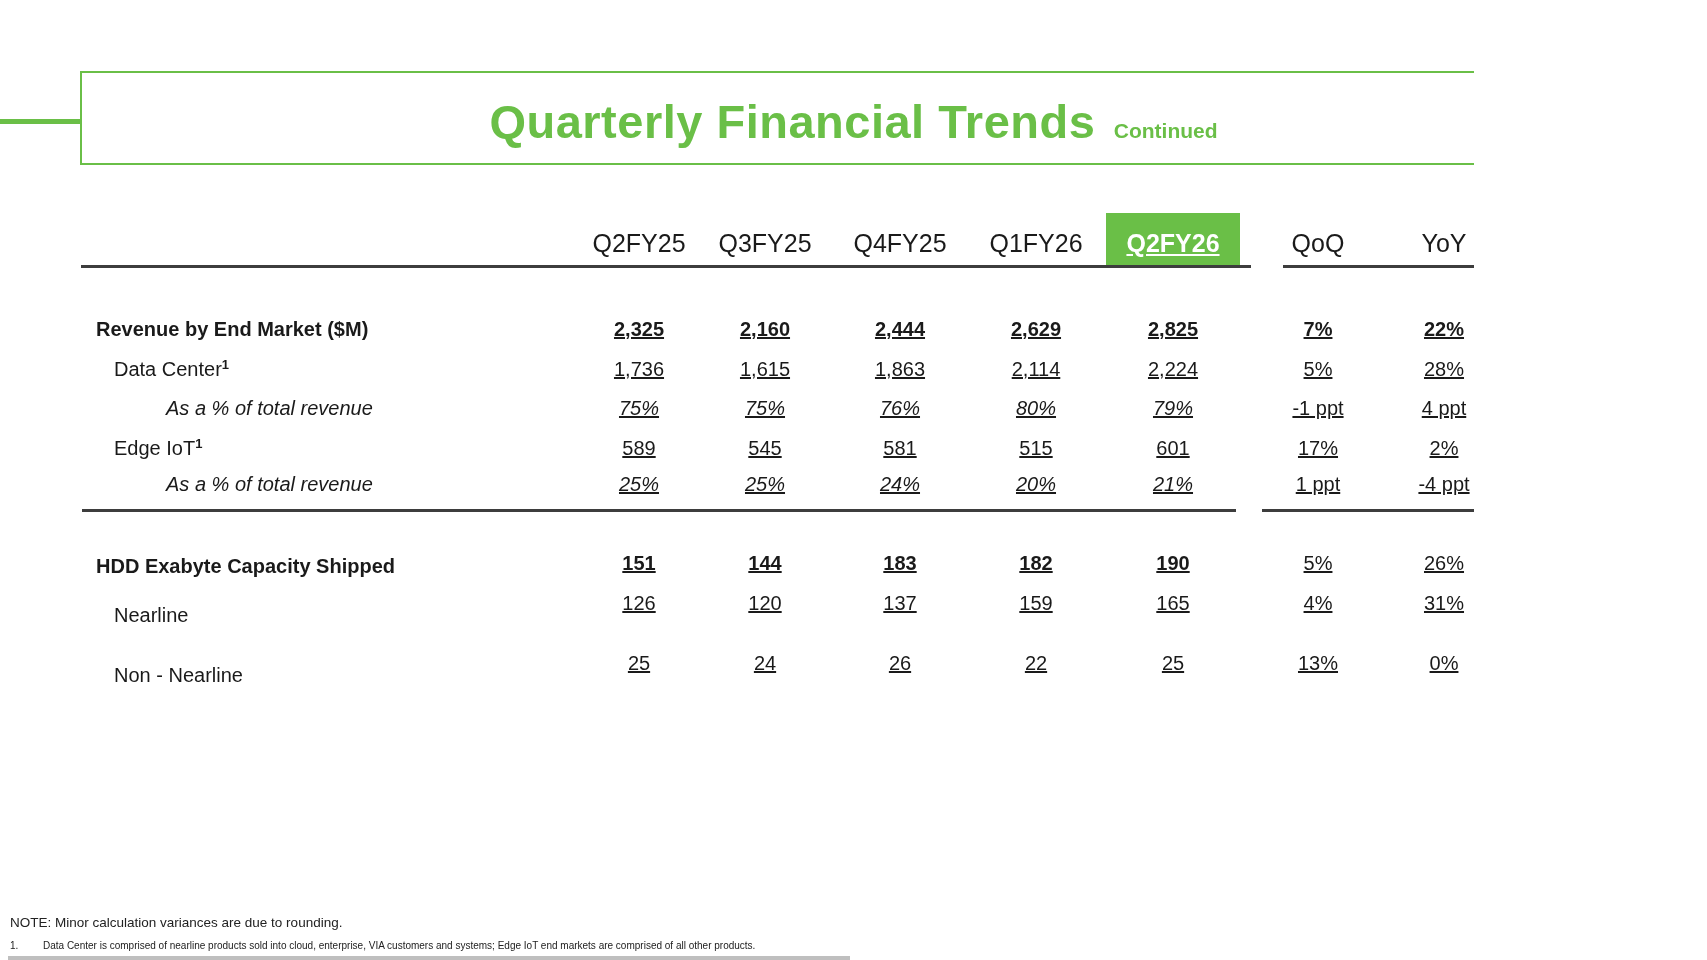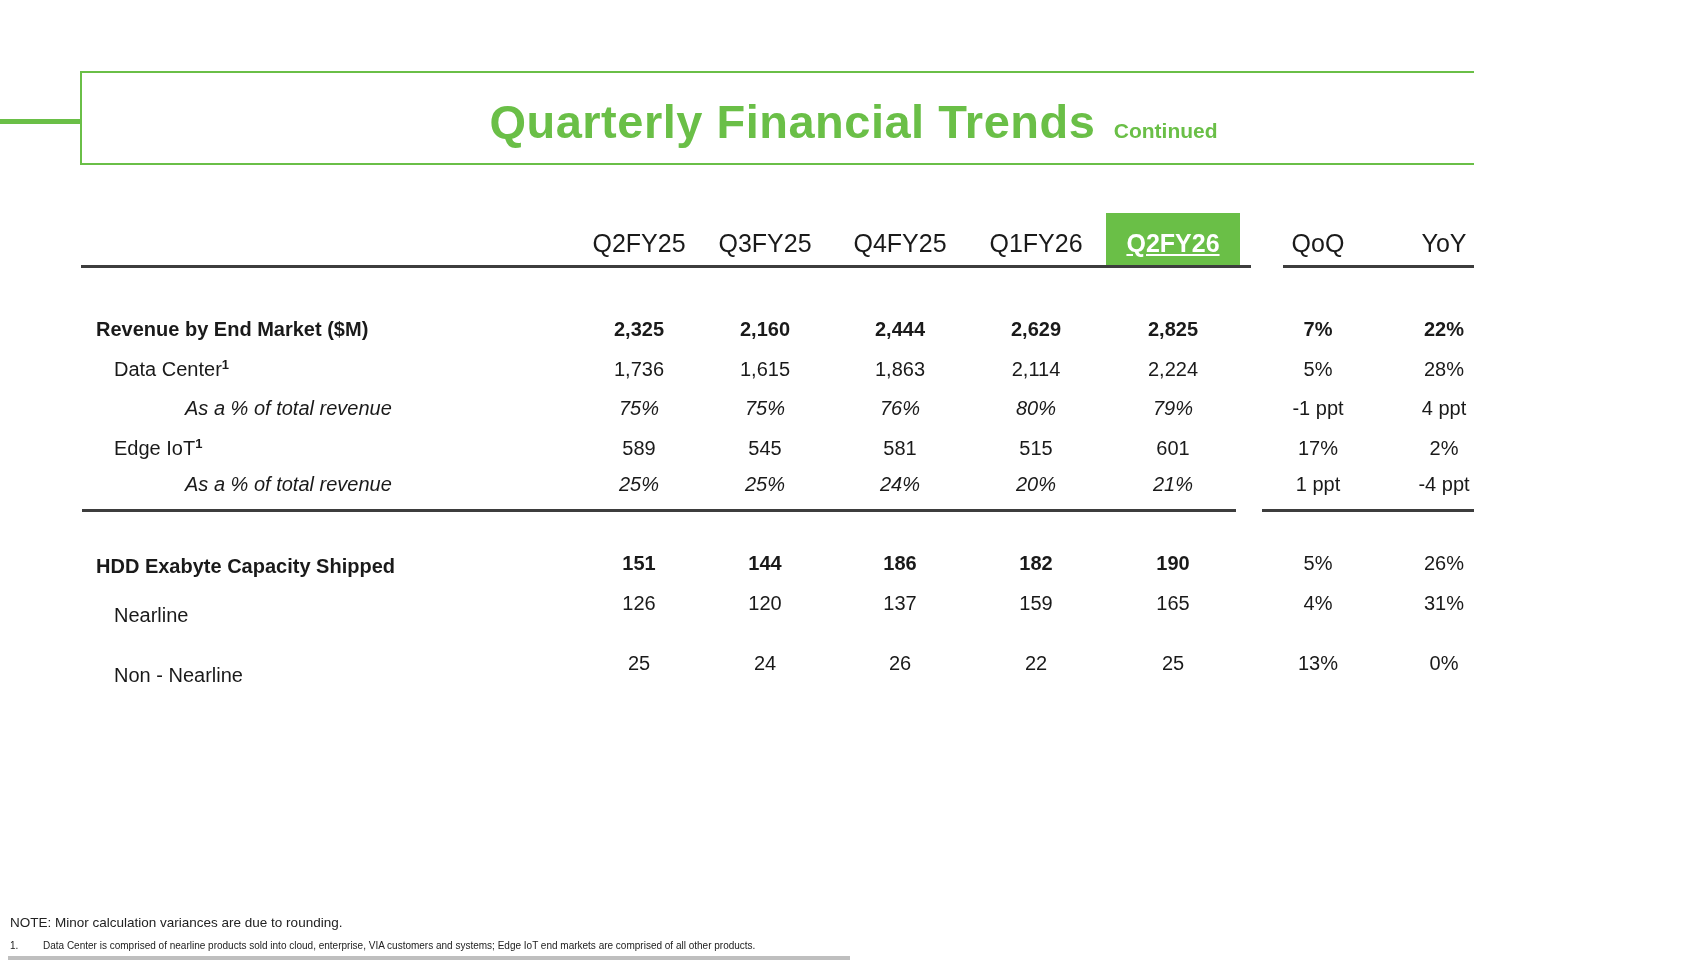--- a/index.html
+++ b/index.html
@@ -18,24 +18,24 @@
   .c0{left:579px}.c1{left:705px}.c2{left:840px}.c3{left:976px}.c4{left:1113px}.c5{left:1258px}.c6{left:1384px}
   .hcell{position:absolute;top:228px;width:120px;height:30px;line-height:30px;text-align:center;font-size:25px;}
   .hl{color:#ffffff;font-weight:bold;text-decoration:underline;}
   .hibox{position:absolute;left:1106px;top:213px;width:134px;height:53px;background:#6abf47;}
   .rule{position:absolute;height:3px;background:#3d3d3d;}
   .rule-h1{left:81px;top:265px;width:1170px;}
   .rule-h2{left:1283px;top:265px;width:246px;}
   .rule-m1{left:82px;top:509px;width:1154px;}
   .rule-m2{left:1262px;top:509px;width:246px;}
   .row{position:absolute;left:0;width:1707px;height:26px;}
-  .cell{position:absolute;top:0;width:120px;height:26px;line-height:26px;text-align:center;font-size:20px;white-space:nowrap;}
+  .cell{position:absolute;top:0;width:120px;height:26px;line-height:26px;text-align:center;font-size:20px;white-space:nowrap;text-decoration:underline;}
   .rlabel{position:absolute;left:96px;top:0;height:26px;line-height:26px;font-size:20px;white-space:nowrap;}
   .ind1{left:114px;}
-  .ind2{left:166px;font-style:italic;margin-left:19px;}
+  .ind2{left:166px;font-style:italic;}
   .b{font-weight:bold;}
   .it{font-style:italic;}
   .low3{top:3px;}
   .low12{top:12px;}
   .supn{font-size:13px;font-weight:bold;position:relative;top:-7px;}
   
   .note1{position:absolute;left:10px;top:915px;font-size:13.5px;color:#222;}
   .note2{position:absolute;left:10px;top:940px;font-size:10px;color:#222;white-space:nowrap;}
   .fnum{display:inline-block;width:33px;}
   .clip-strip{position:absolute;left:8px;top:956px;width:842px;height:4px;background:#8a8a8a;opacity:.55;}
@@ -122,21 +122,21 @@
     <span class="cell c3 it">20%</span>
     <span class="cell c4 it">21%</span>
     <span class="cell c5">1 ppt</span>
     <span class="cell c6">-4 ppt</span>
   </div>
 
   <div class="row" style="top:550px">
     <span class="rlabel b low3">HDD Exabyte Capacity Shipped</span>
     <span class="cell c0 b">151</span>
     <span class="cell c1 b">144</span>
-    <span class="cell c2 b">186</span>
+    <span class="cell c2 b">183</span>
     <span class="cell c3 b">182</span>
     <span class="cell c4 b">190</span>
     <span class="cell c5">5%</span>
     <span class="cell c6">26%</span>
   </div>
 
   <div class="row" style="top:590px">
     <span class="rlabel ind1 low12">Nearline</span>
     <span class="cell c0">126</span>
     <span class="cell c1">120</span>

